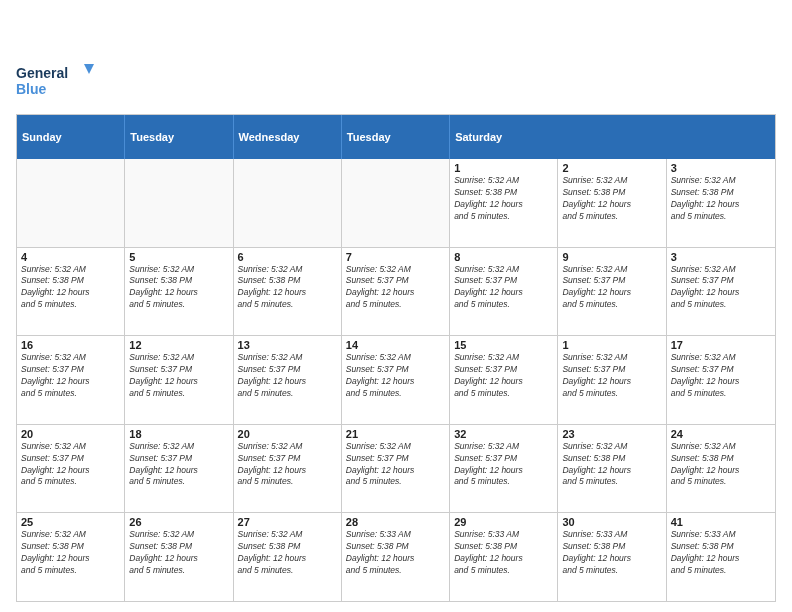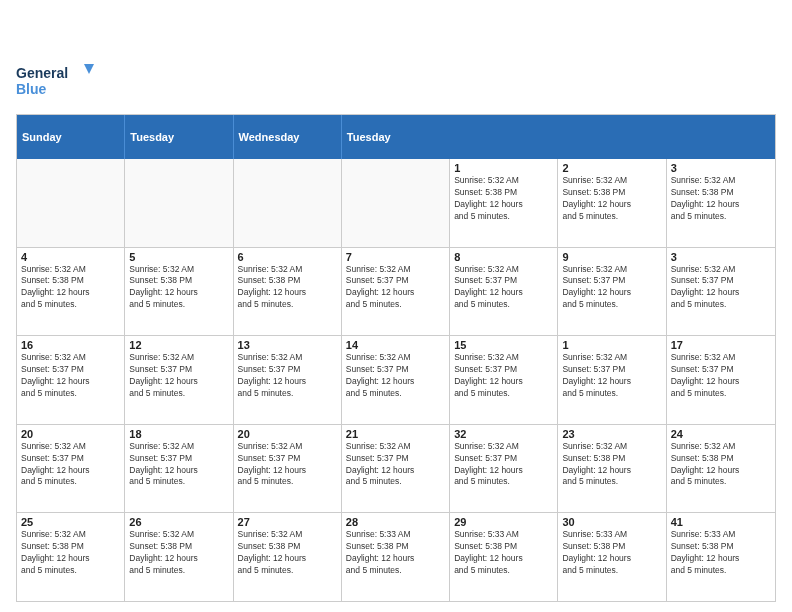--- a/index.html
+++ b/index.html
@@ -89,20 +89,21 @@
       font-size: 11px;
       font-weight: bold;
       color: #222;
       display: block;
       margin-bottom: 1px;
     }
     .day-info {
       font-size: 8.5px;
       color: #333;
       line-height: 1.4;
+      font-style: italic;
     }
   </style>
 </head>
 <body>
 
 <div class="page">
   <div class="header">
     <div class="logo">
   <svg width="80" height="44" viewBox="0 0 80 44">
     <text x="0" y="18" font-size="14" font-weight="bold" font-family="Arial" fill="#1a3a5c">General</text>
@@ -115,20 +116,21 @@
       <h2></h2>
     </div>
   </div>
 
   <div class="calendar">
     <div class="cal-header">
     <div class="cal-header-cell">Sunday</div>
         <div class="cal-header-cell">Tuesday</div>
         <div class="cal-header-cell">Wednesday</div>
         <div class="cal-header-cell">Tuesday</div>
+        <div class="cal-header-cell">Saturday</div>
       </div>
     <div class="cal-body">
     <div class="cal-row">
           <div class="cal-cell empty"></div>
           <div class="cal-cell empty"></div>
           <div class="cal-cell empty"></div>
           <div class="cal-cell empty"></div>
           <div class="cal-cell">
             <span class="day-num">1</span>
             <div class="day-info" style="white-space: pre-line;">Sunrise: 5:32 AM

